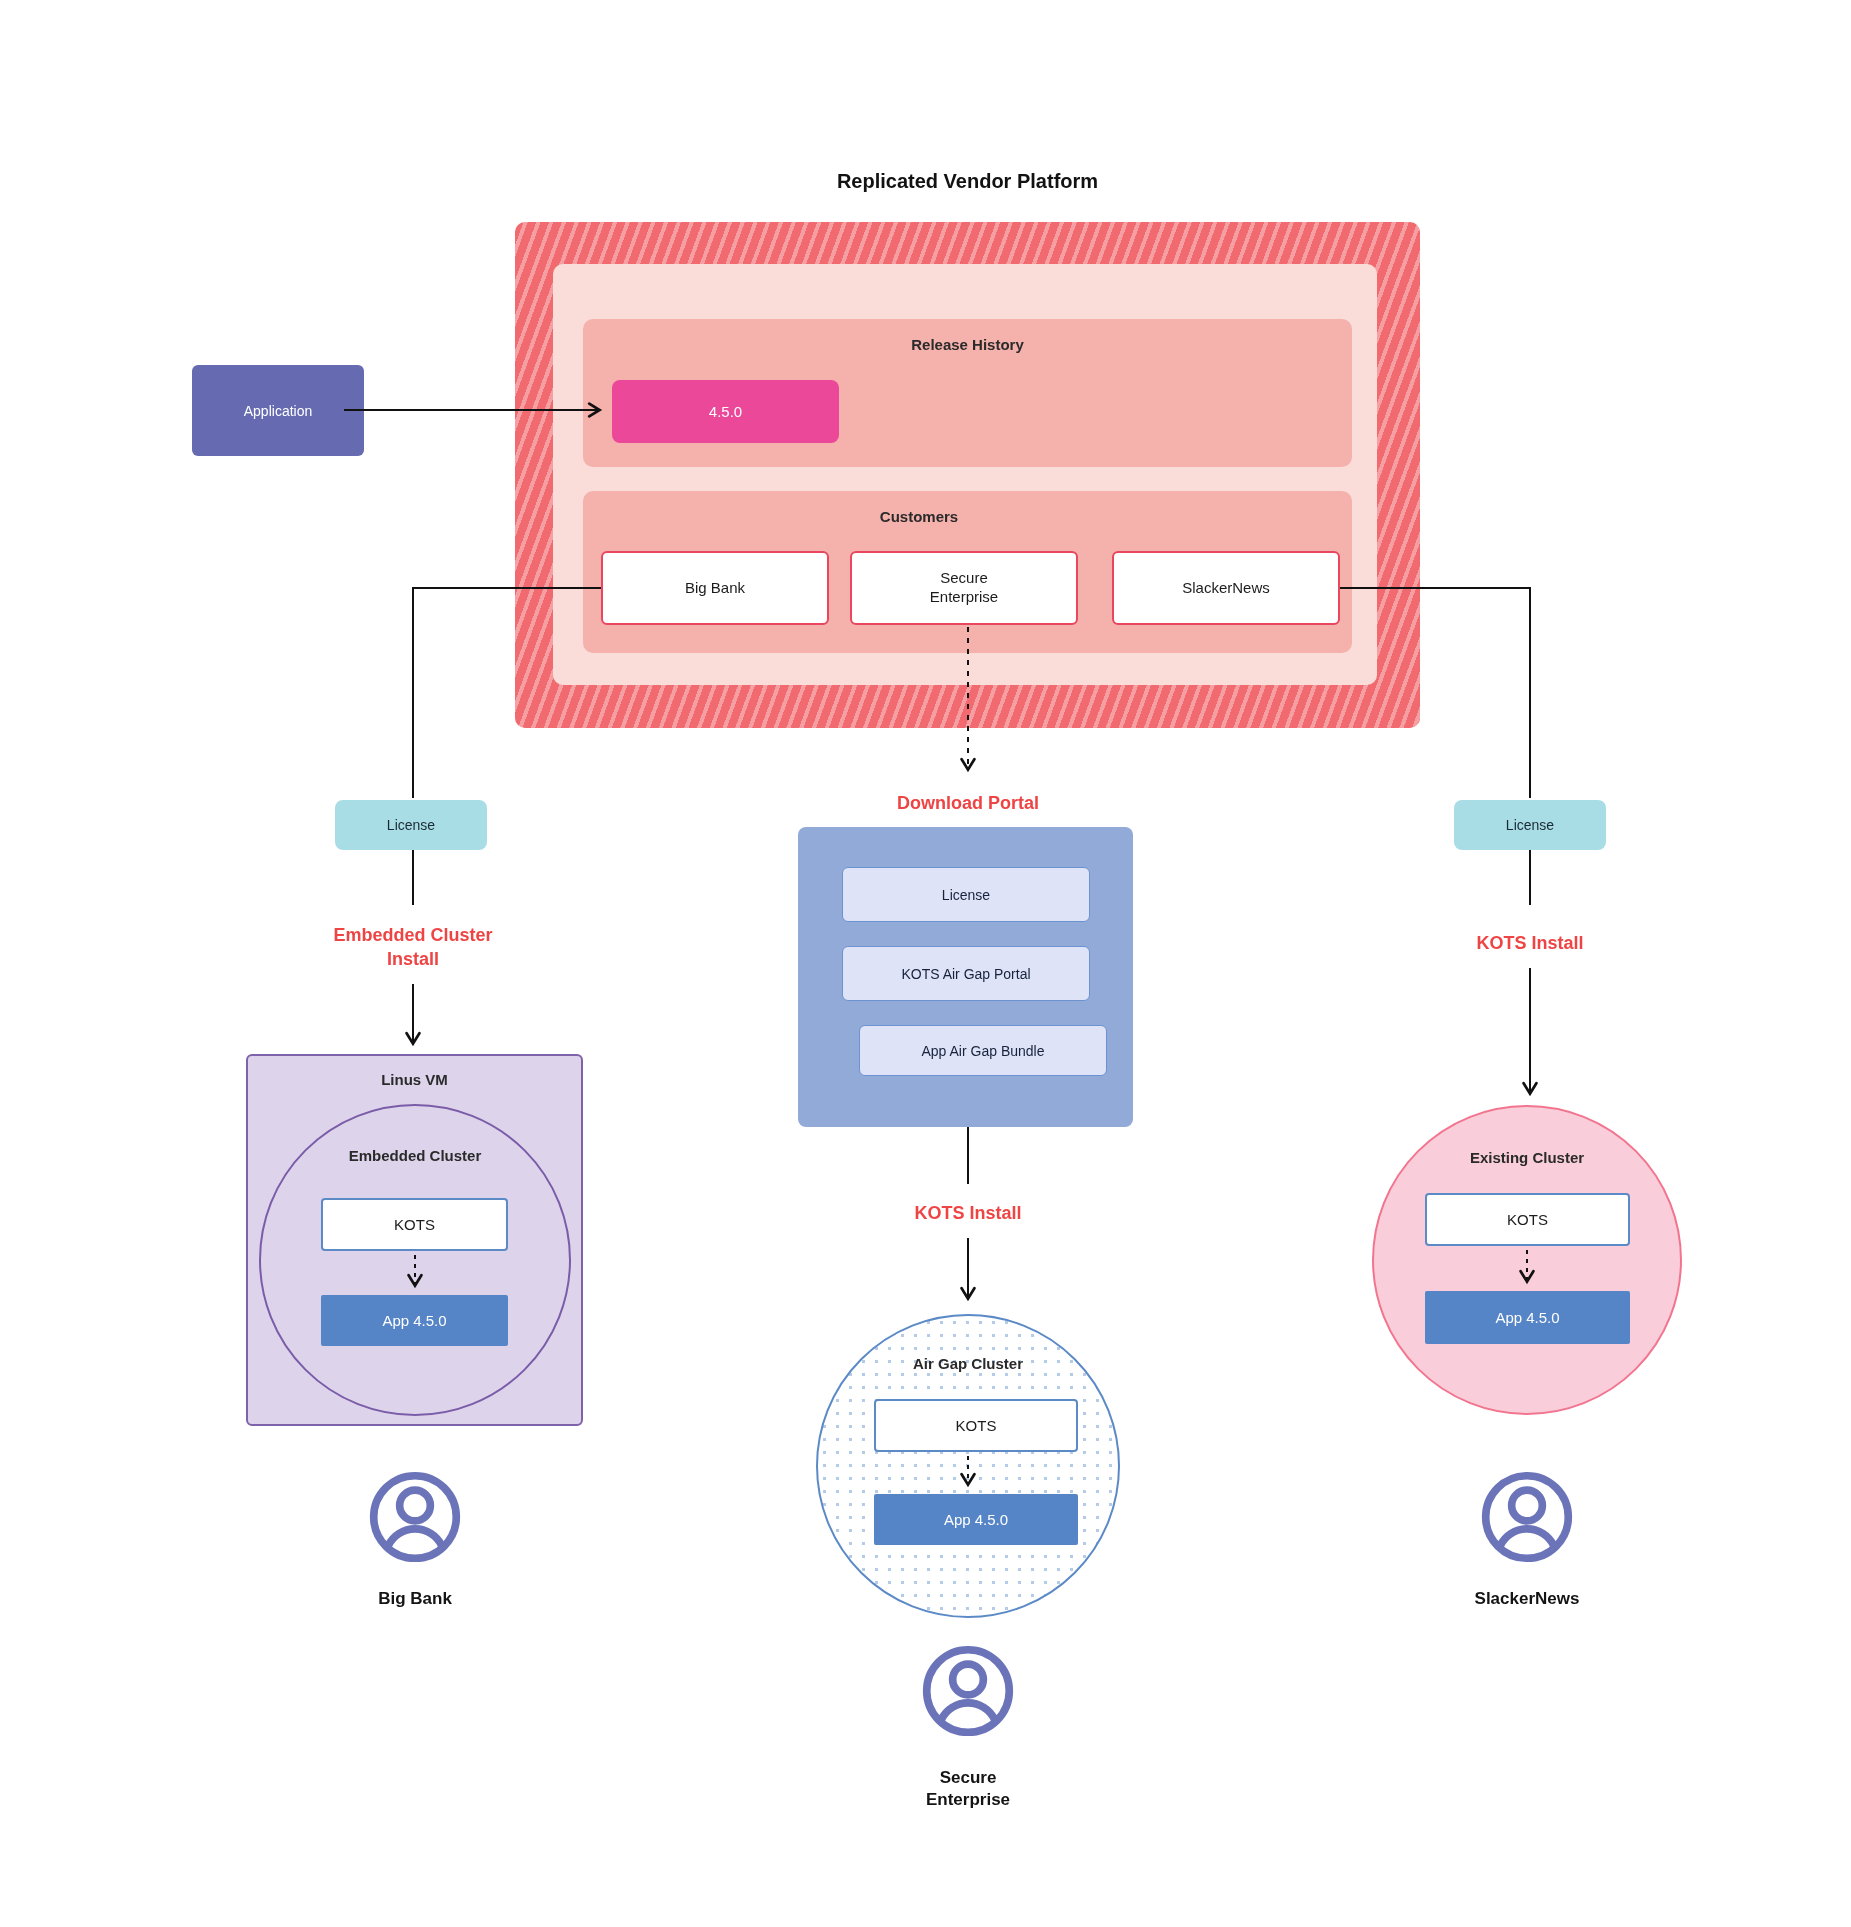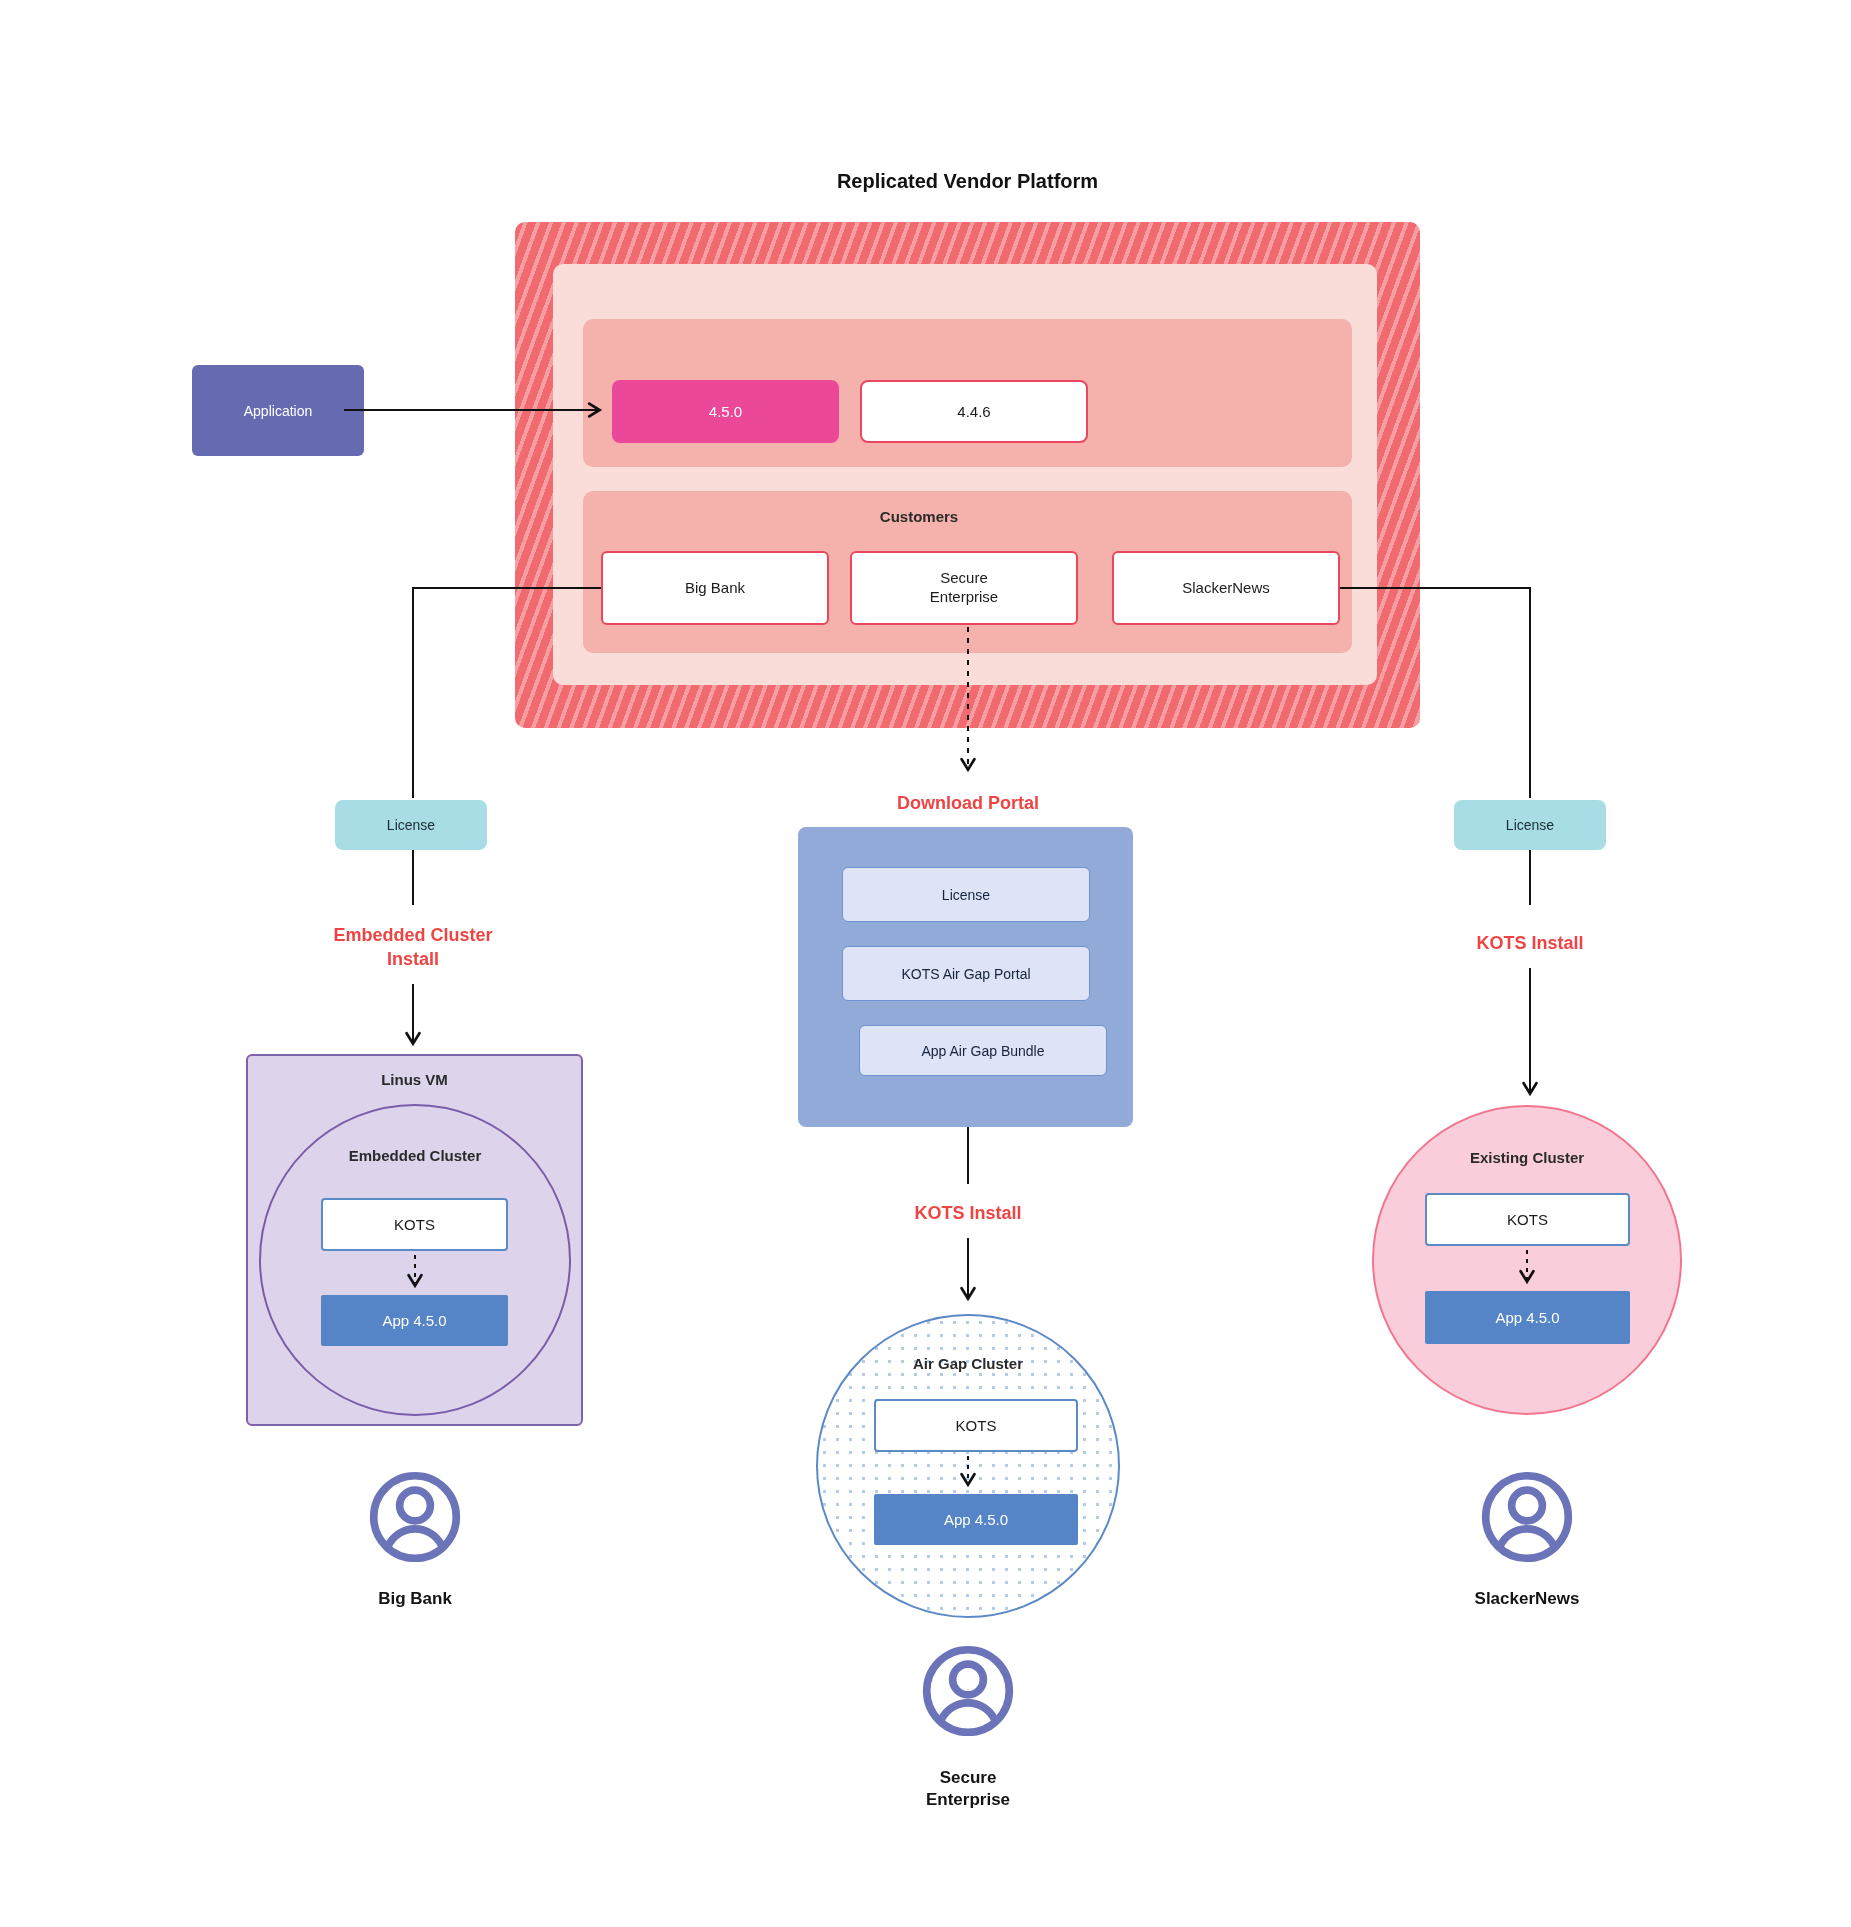--- a/index.html
+++ b/index.html
@@ -62,22 +62,22 @@
 
   <div class="abs center-text diagram-title" style="left:515px;top:168px;width:905px;height:26px;">Replicated Vendor Platform</div>
 
   <div class="abs center-text application" style="left:192px;top:365px;width:172px;height:91px;">Application</div>
 
   <div class="abs hatched-red" style="left:515px;top:222px;width:905px;height:506px;"></div>
 
   <div class="abs stable" style="left:553px;top:264px;width:824px;height:421px;"></div>
 
   <div class="abs pinkbox" style="left:583px;top:319px;width:769px;height:148px;"></div>
+  <div class="abs center-text section-label" style="left:583px;top:333px;width:769px;height:22px;">Release History</div>
   <div class="abs center-text release-current" style="left:612px;top:380px;width:227px;height:63px;">4.5.0</div>
-  <div class="abs center-text white-red" style="left:860px;top:380px;width:228px;height:63px;">4.4.6</div>
 
   <div class="abs pinkbox" style="left:583px;top:491px;width:769px;height:162px;"></div>
   <div class="abs center-text section-label" style="left:583px;top:505px;width:672px;height:22px;">Customers</div>
   <div class="abs center-text white-red customer" style="left:601px;top:551px;width:228px;height:74px;">Big Bank</div>
   <div class="abs center-text white-red customer pre" style="left:850px;top:551px;width:228px;height:74px;">Secure
 Enterprise</div>
   <div class="abs center-text white-red customer" style="left:1112px;top:551px;width:228px;height:74px;">SlackerNews</div>
 
   <div class="abs center-text license" style="left:335px;top:800px;width:152px;height:50px;">License</div>
   <div class="abs center-text flow-label pre" style="left:263px;top:918px;width:300px;height:58px;">Embedded Cluster

